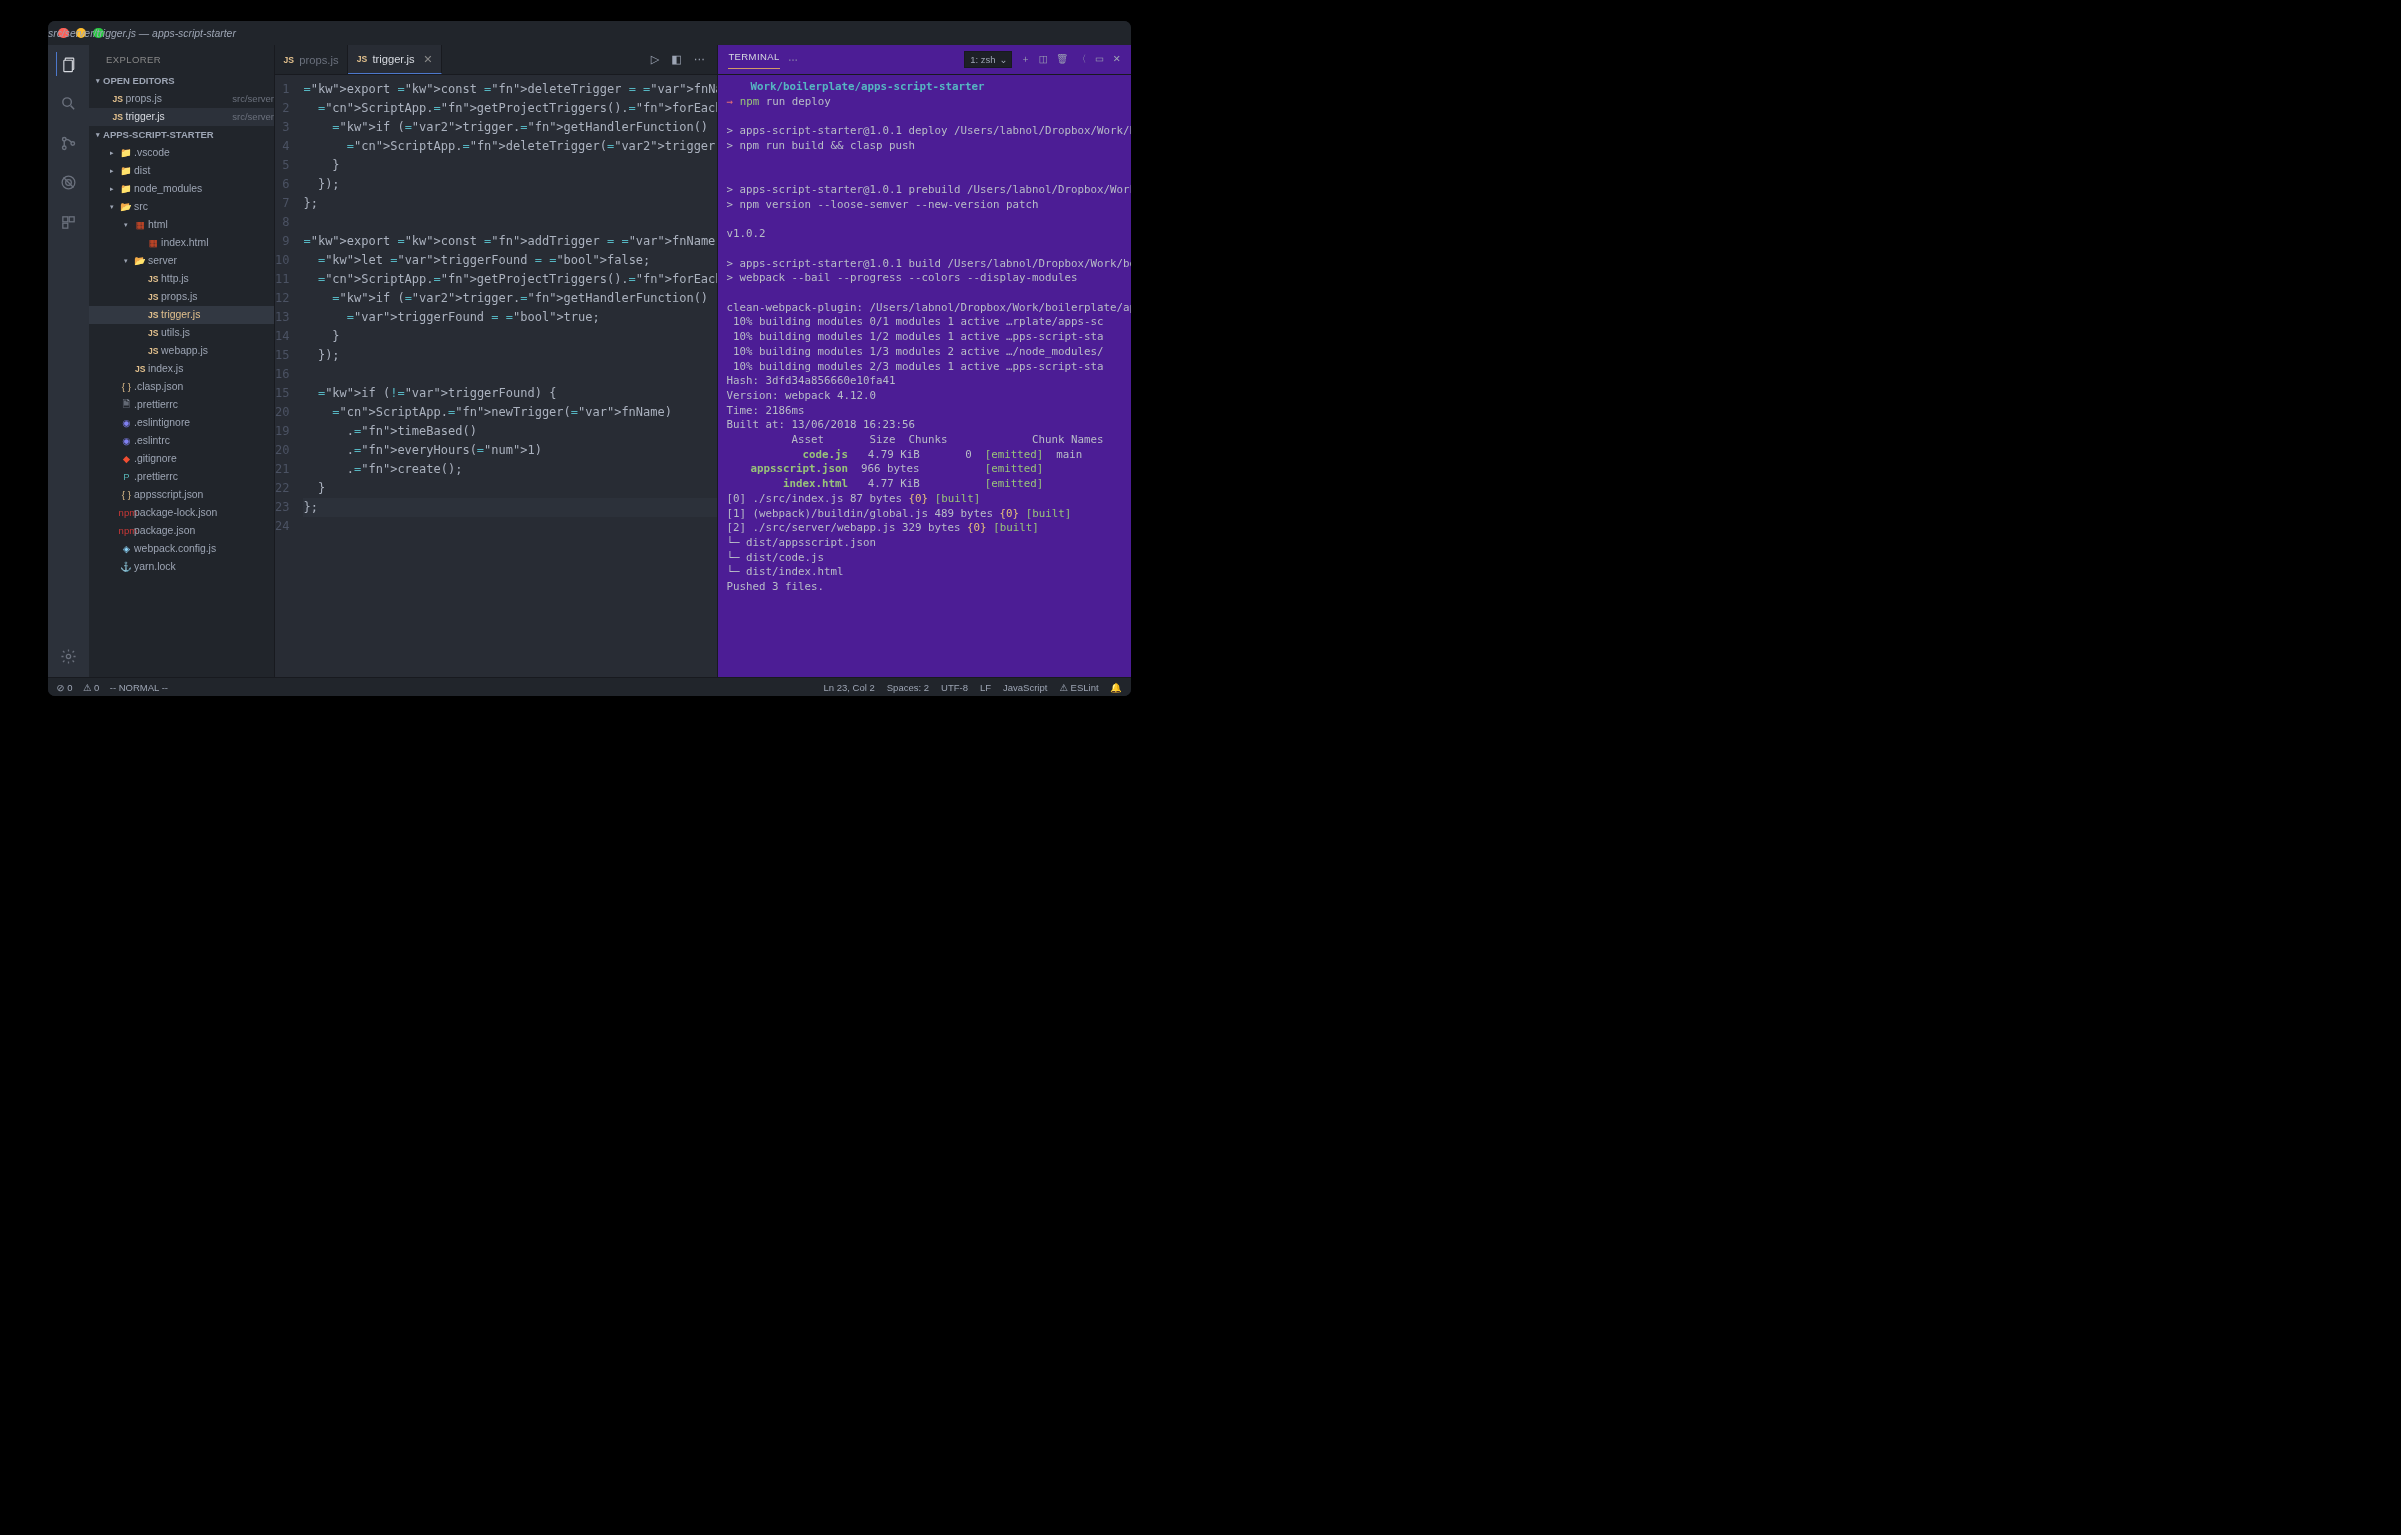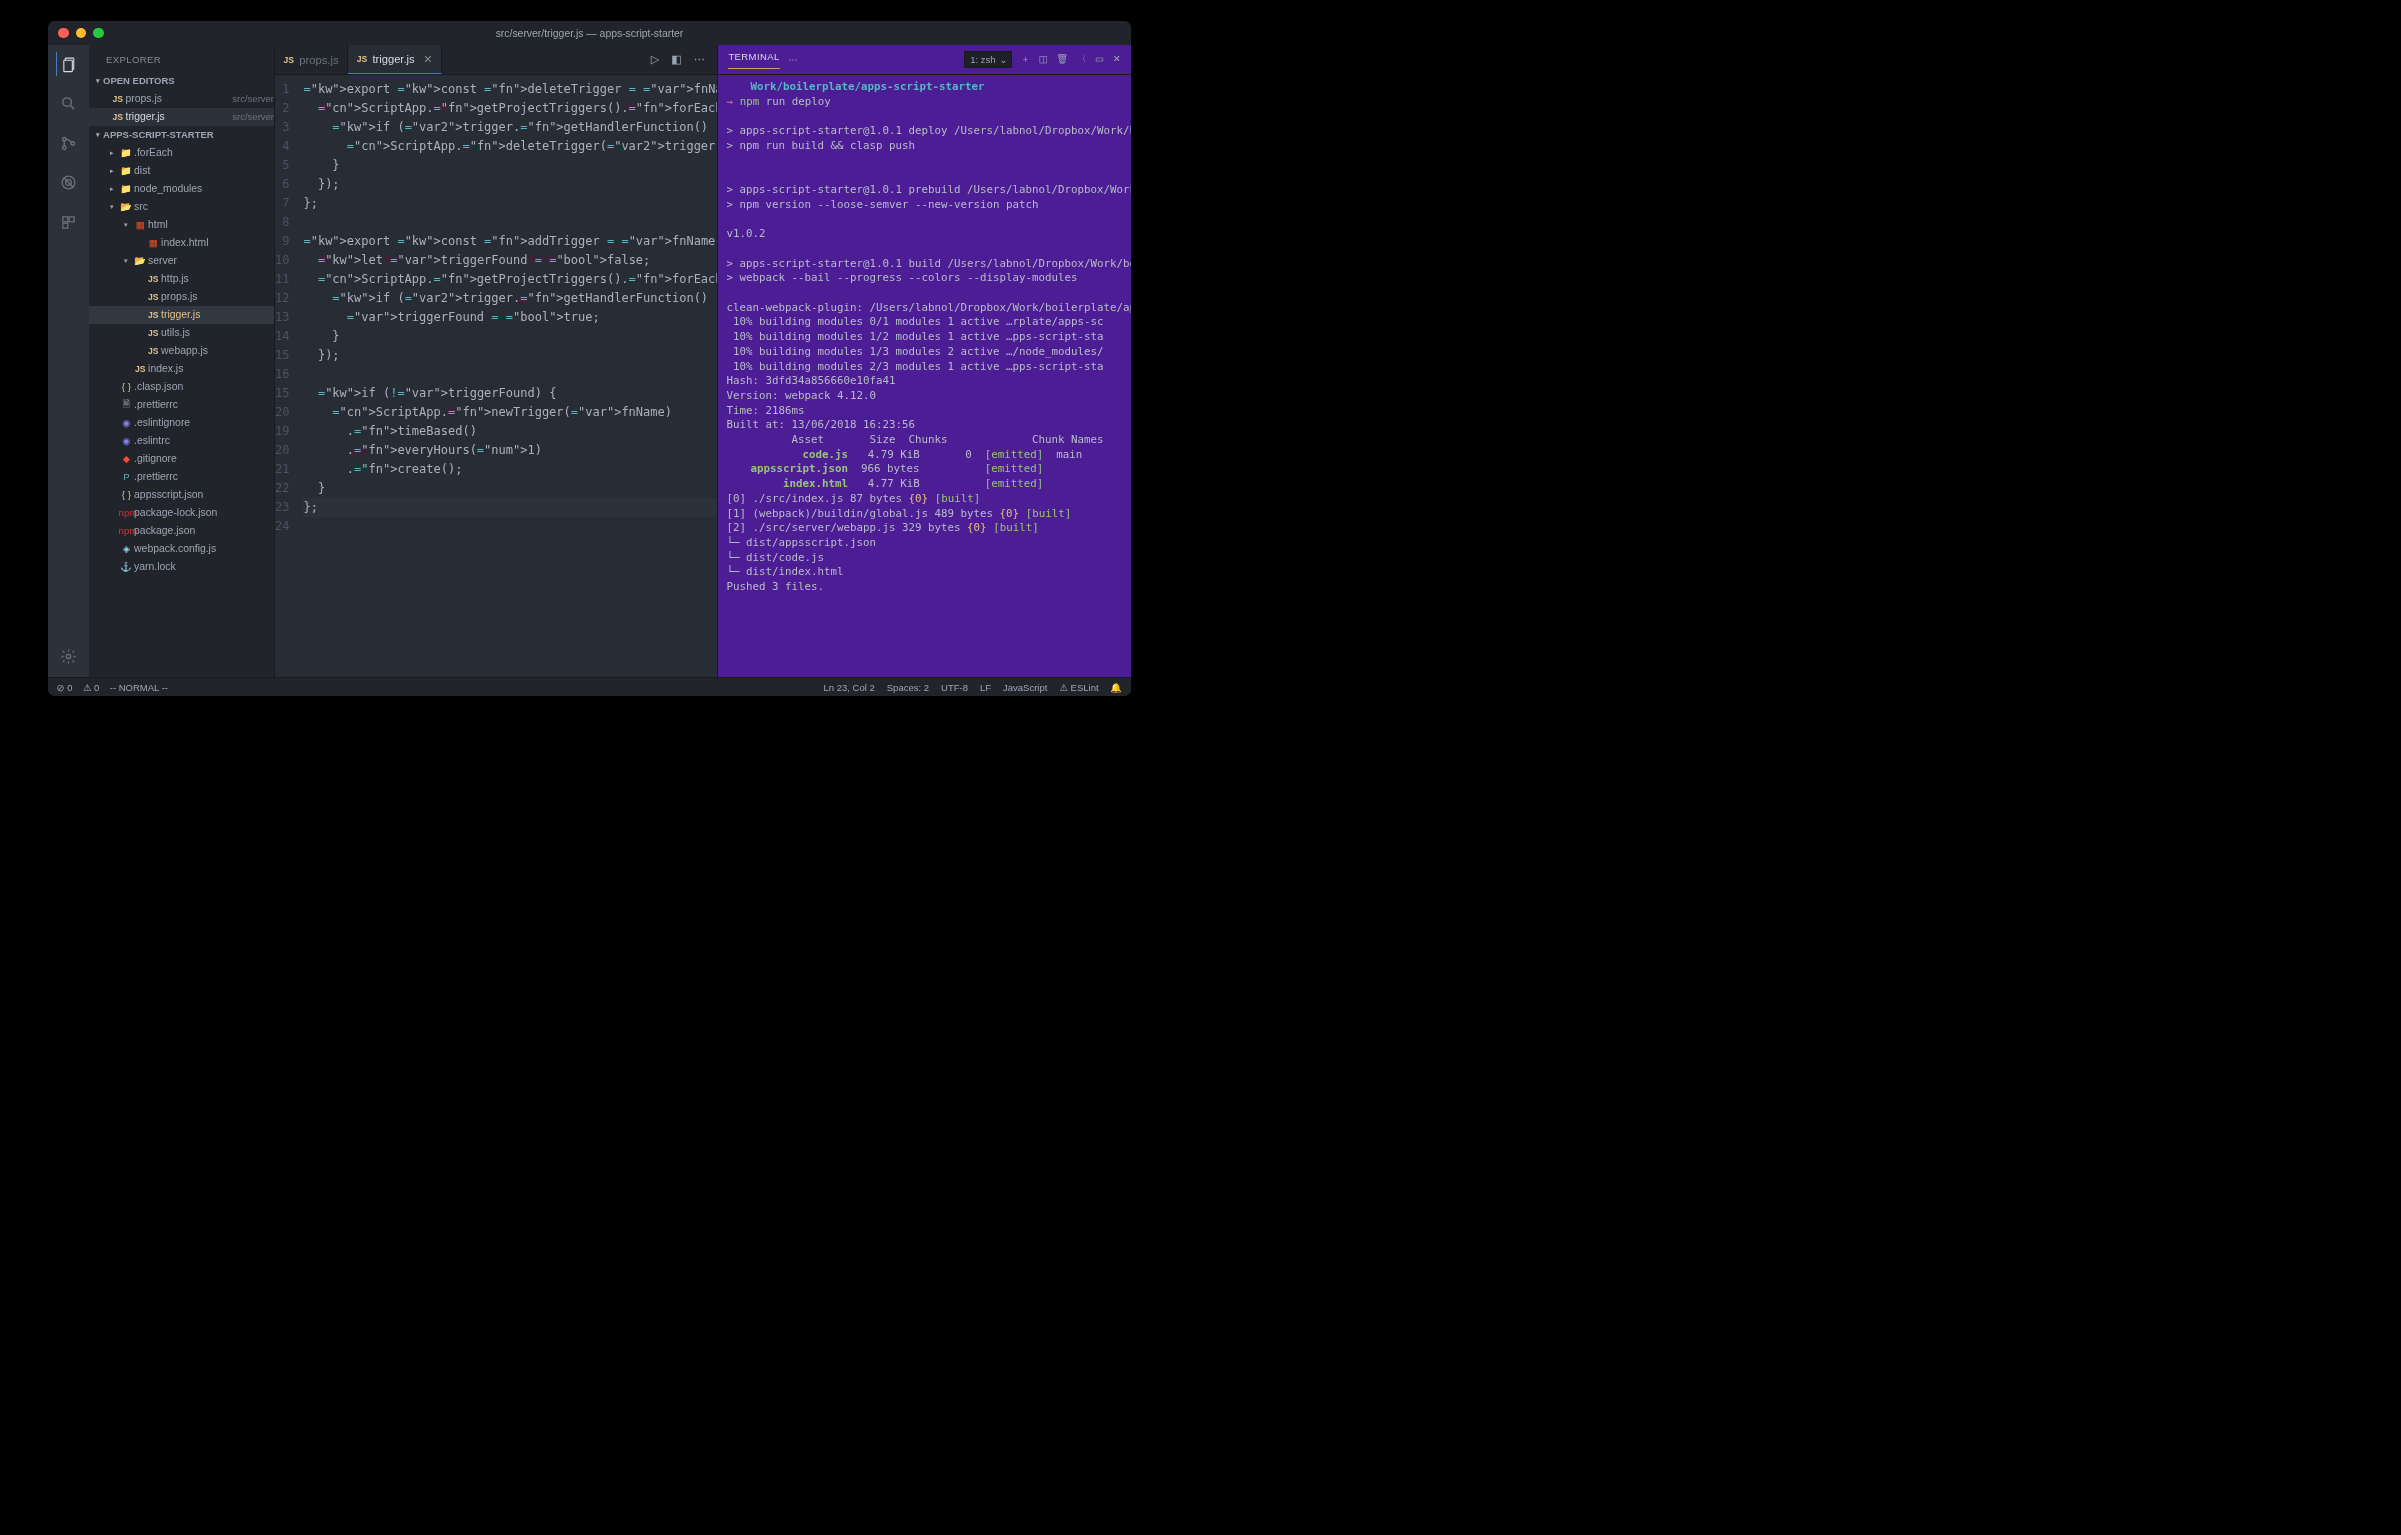--- a/index.html
+++ b/index.html
@@ -31,21 +31,21 @@
   display: flex;
   align-items: center;
   padding: 0 10.4px;
   position: relative;
 }
 .traffic-lights { display: flex; gap: 7px; }
 .tl { width: 10.4px; height: 10.4px; border-radius: 50%; }
 .tl.red { background: #ff5f56; }
 .tl.yellow { background: #ffbd2e; }
 .tl.green { background: #27c93f; }
-.title { position: absolute; left: 0; right: 0; text-align: center; color: #9da5b4; font-size: 10.4px; pointer-events: none; }
+.title { position: absolute; left: 0; right: 0; text-align: left; color: #9da5b4; font-size: 10.4px; pointer-events: none; font-style: italic; }
 
 .main-area {
   flex: 1;
   display: flex;
   min-height: 0;
 }
 .activity-bar {
   width: 41px;
   background: #2c313a;
   display: flex;
@@ -307,21 +307,21 @@
         </div>
 
       <div class="section-head">
         <span class="chev">▾</span>
         <span>APPS-SCRIPT-STARTER</span>
       </div>
       <div id="project-tree">
           <div class="tree-row ind1">
             <span class="chev">▸</span>
             <span class="ico folder">📁</span>
-            <span class="lbl">.forEach</span>
+            <span class="lbl">.vscode</span>
           </div>
           <div class="tree-row ind1">
             <span class="chev">▸</span>
             <span class="ico folder">📁</span>
             <span class="lbl">dist</span>
           </div>
           <div class="tree-row ind1">
             <span class="chev">▸</span>
             <span class="ico folder">📁</span>
             <span class="lbl">node_modules</span>

